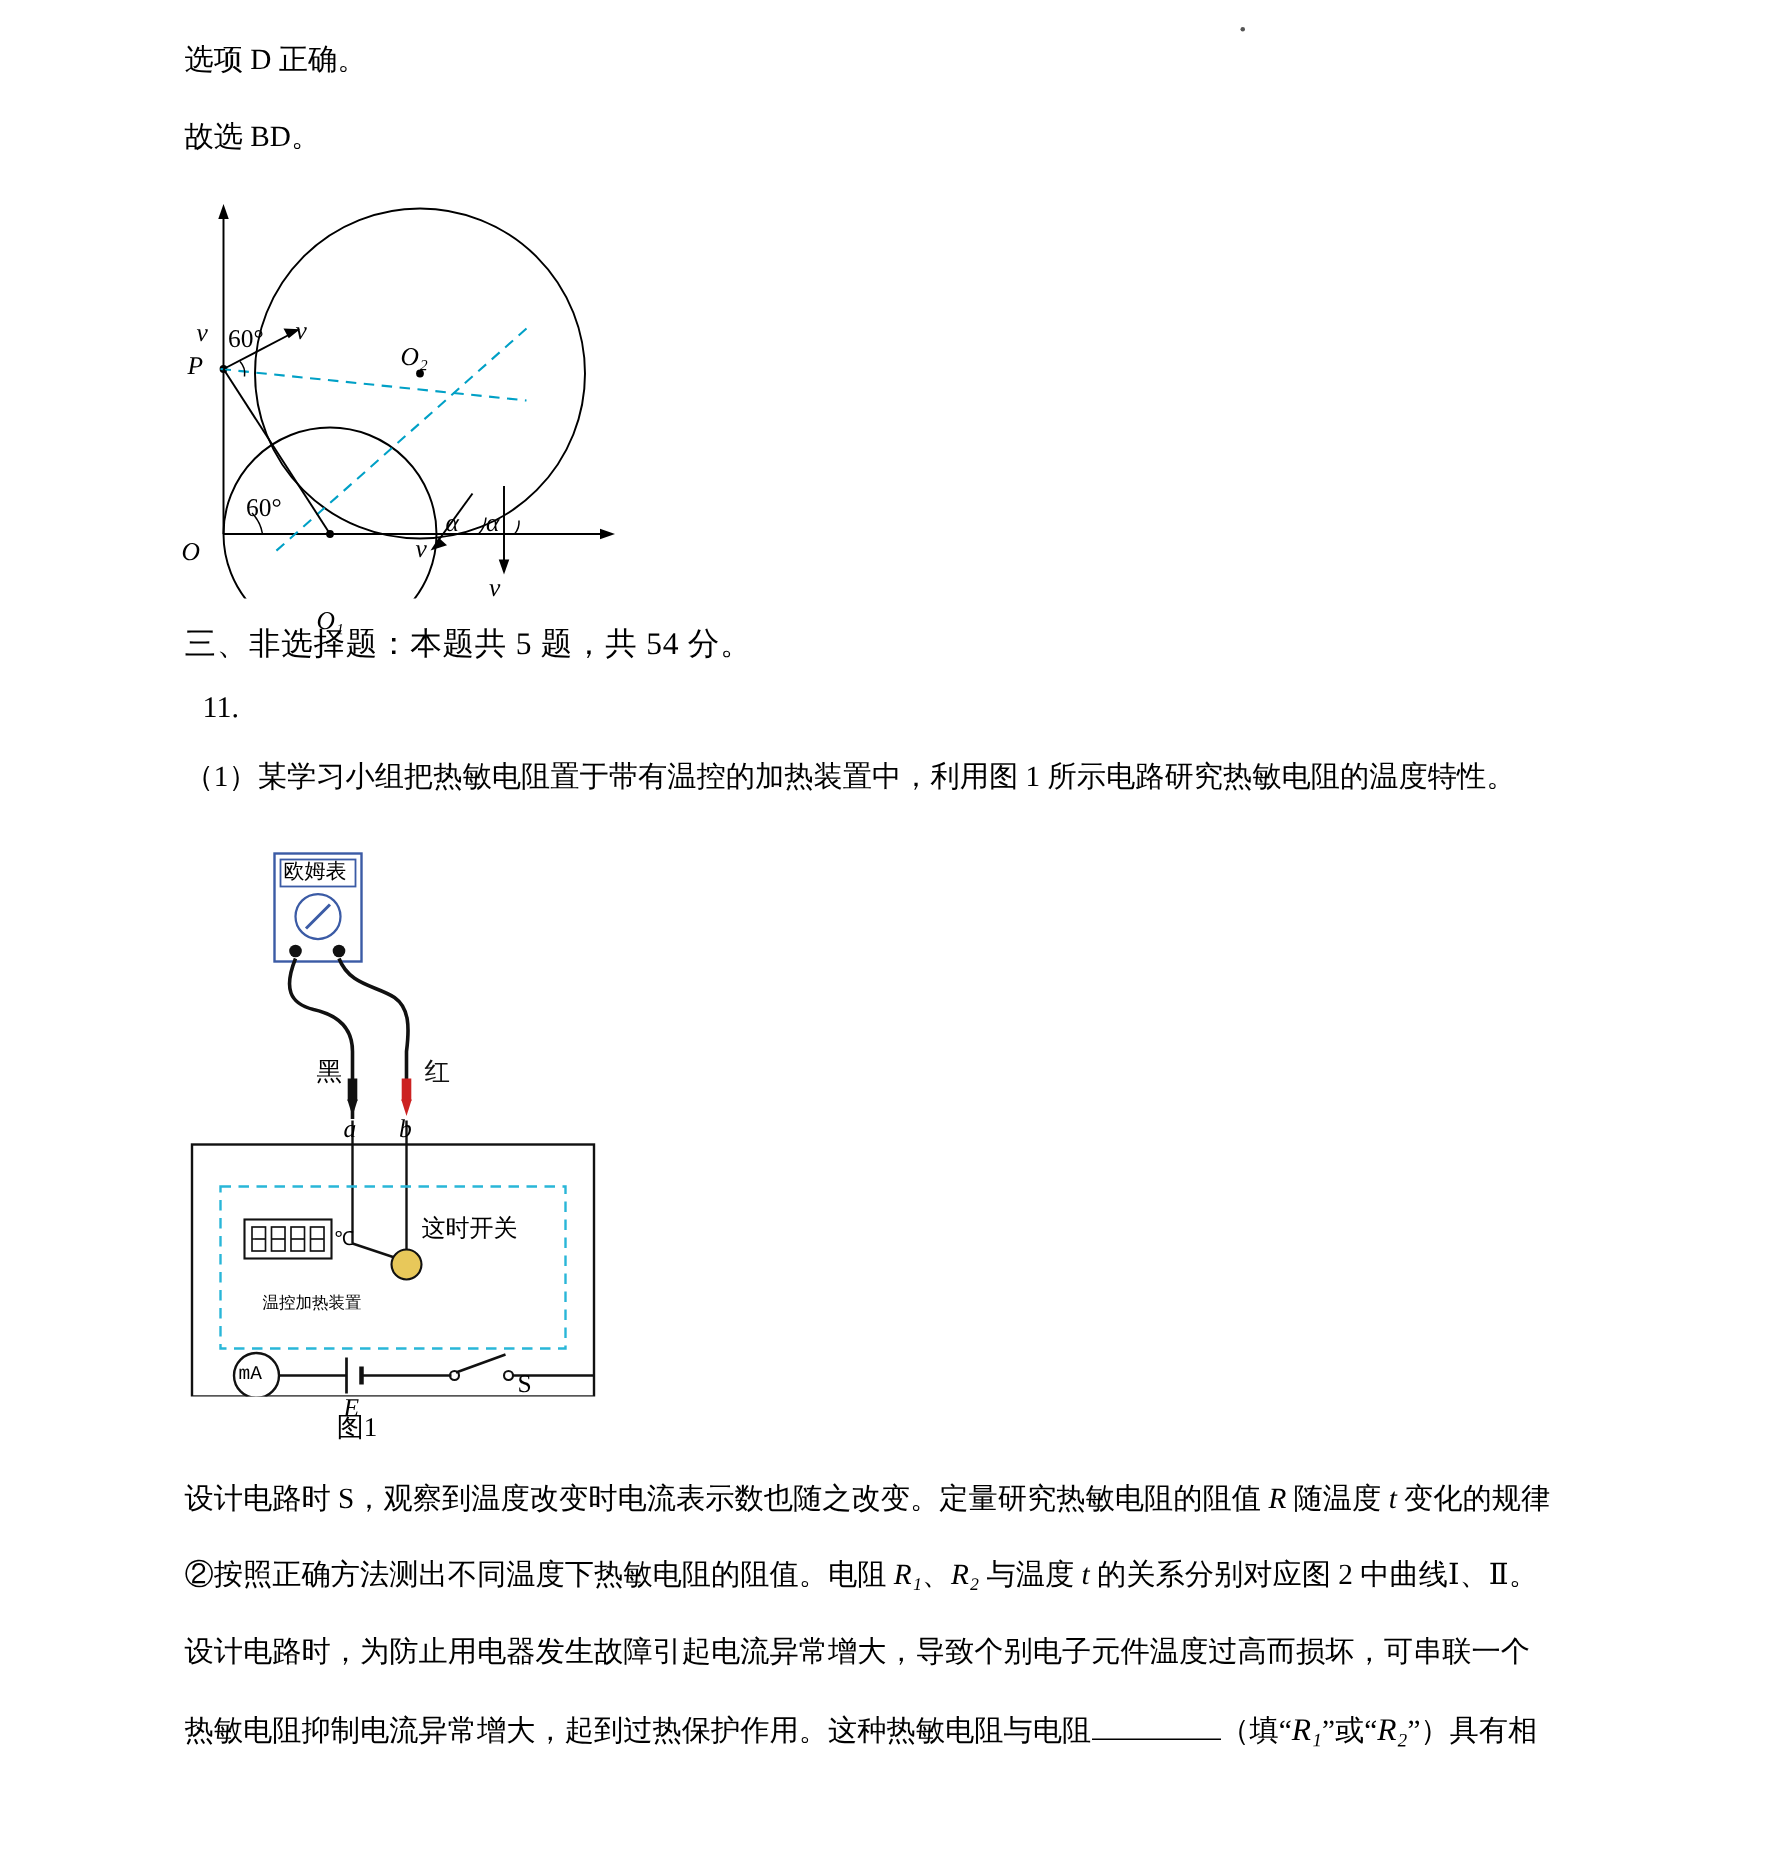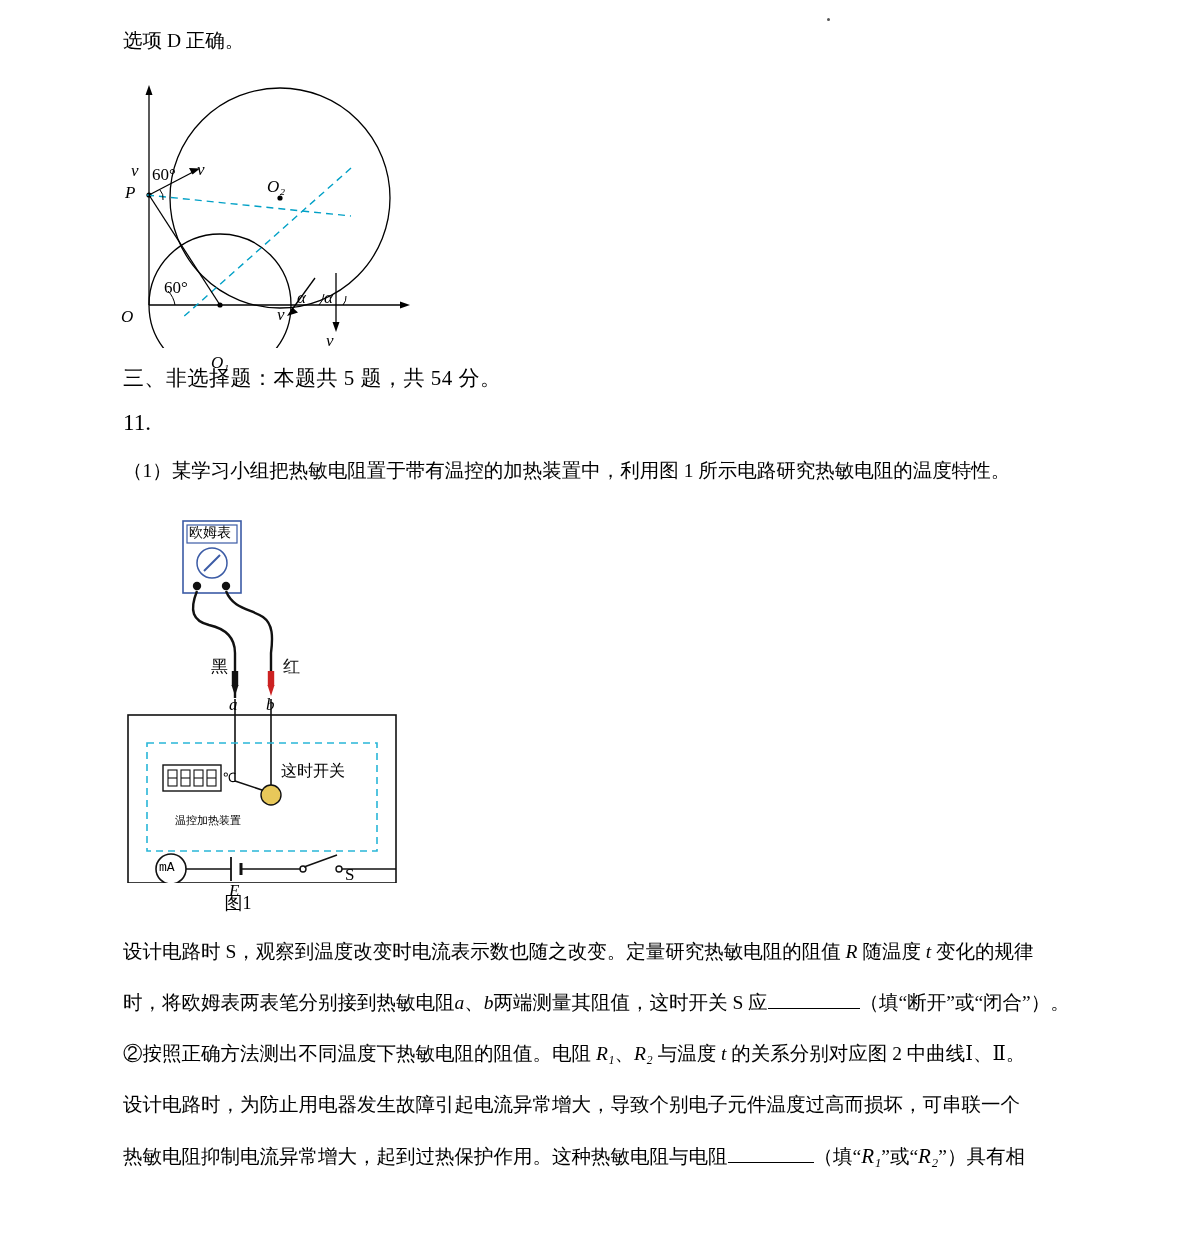--- a/index.html
+++ b/index.html
@@ -34,22 +34,22 @@
     margin: 0 0 14px 0;
     text-align: justify;
   }
   .section-title {
     font-size: 21px;
     font-weight: normal;
     margin: 0 0 18px 0;
     letter-spacing: 0.5px;
   }
   .qnum {
-    font-size: 23px;
-    margin: 0 0 16px 0;
+    font-size: 20px;
+    margin: 0 0 16px 12px;
   }
   .fig-caption {
     font-size: 18px;
     text-align: center;
   }
   .blank-line {
     display: inline-block;
     border-bottom: 1px solid #000;
     width: 92px;
     vertical-align: baseline;
@@ -101,20 +101,21 @@
 <body>
 
 <div class="page">
 
   <div class="topdot"></div>
 
   <div class="content">
 
     <p class="para" style="margin-top:22px;">选项 D 正确。</p>
 
+    <p class="para">故选 BD。</p>
 
     <div class="geo-fig">
       <svg width="400" height="275" viewBox="0 0 400 275">
 
         <line x1="30" y1="18" x2="30" y2="232" stroke="#000" stroke-width="1.3"></line>
         <polygon points="30,12 26.5,22 33.5,22" fill="#000"></polygon>
 
         <line x1="30" y1="232" x2="285" y2="232" stroke="#000" stroke-width="1.3"></line>
         <polygon points="291,232 281,228.5 281,235.5" fill="#000"></polygon>
 
@@ -239,23 +240,20 @@
       <span class="lbl-serif" style="left:106px;top:378px;font-style:italic;">E</span>
       <span class="lbl-serif" style="left:222px;top:362px;">S</span>
     </div>
 
     <p class="fig-caption" style="width:230px;margin:8px 0 18px 0;">图1</p>
 
     <p class="para">
       <span>设计电路时 S，观察到温度改变时电流表示数也随之改变。定量研究热敏电阻的阻值 </span><i class="var">R</i><span> 随温度 </span><i class="var">t</i><span> 变化的规律</span>
     </p>
 
-    <p class="para">
-      <span>时，将欧姆表两表笔分别接到热敏电阻</span><i class="var">a</i><span>、</span><i class="var">b</i><span>两端测量其阻值，这时开关 S 应</span><span class="blank-line"></span><span>（填“断开”或“闭合”）。</span>
-    </p>
 
     <p class="para">
       <span>②按照正确方法测出不同温度下热敏电阻的阻值。电阻 </span><i class="var">R₁</i><span>、</span><i class="var">R₂</i><span> 与温度 </span><i class="var">t</i><span> 的关系分别对应图 2 中曲线Ⅰ、Ⅱ。</span>
     </p>
 
     <p class="para">设计电路时，为防止用电器发生故障引起电流异常增大，导致个别电子元件温度过高而损坏，可串联一个</p>
 
     <p class="para">
       <span>热敏电阻抑制电流异常增大，起到过热保护作用。这种热敏电阻与电阻</span><span class="blank-line-short"></span><span>（填“</span><i class="var" style="font-size:21px;">R₁</i><span>”或“</span><i class="var" style="font-size:21px;">R₂</i><span>”）具有相</span>
     </p>

